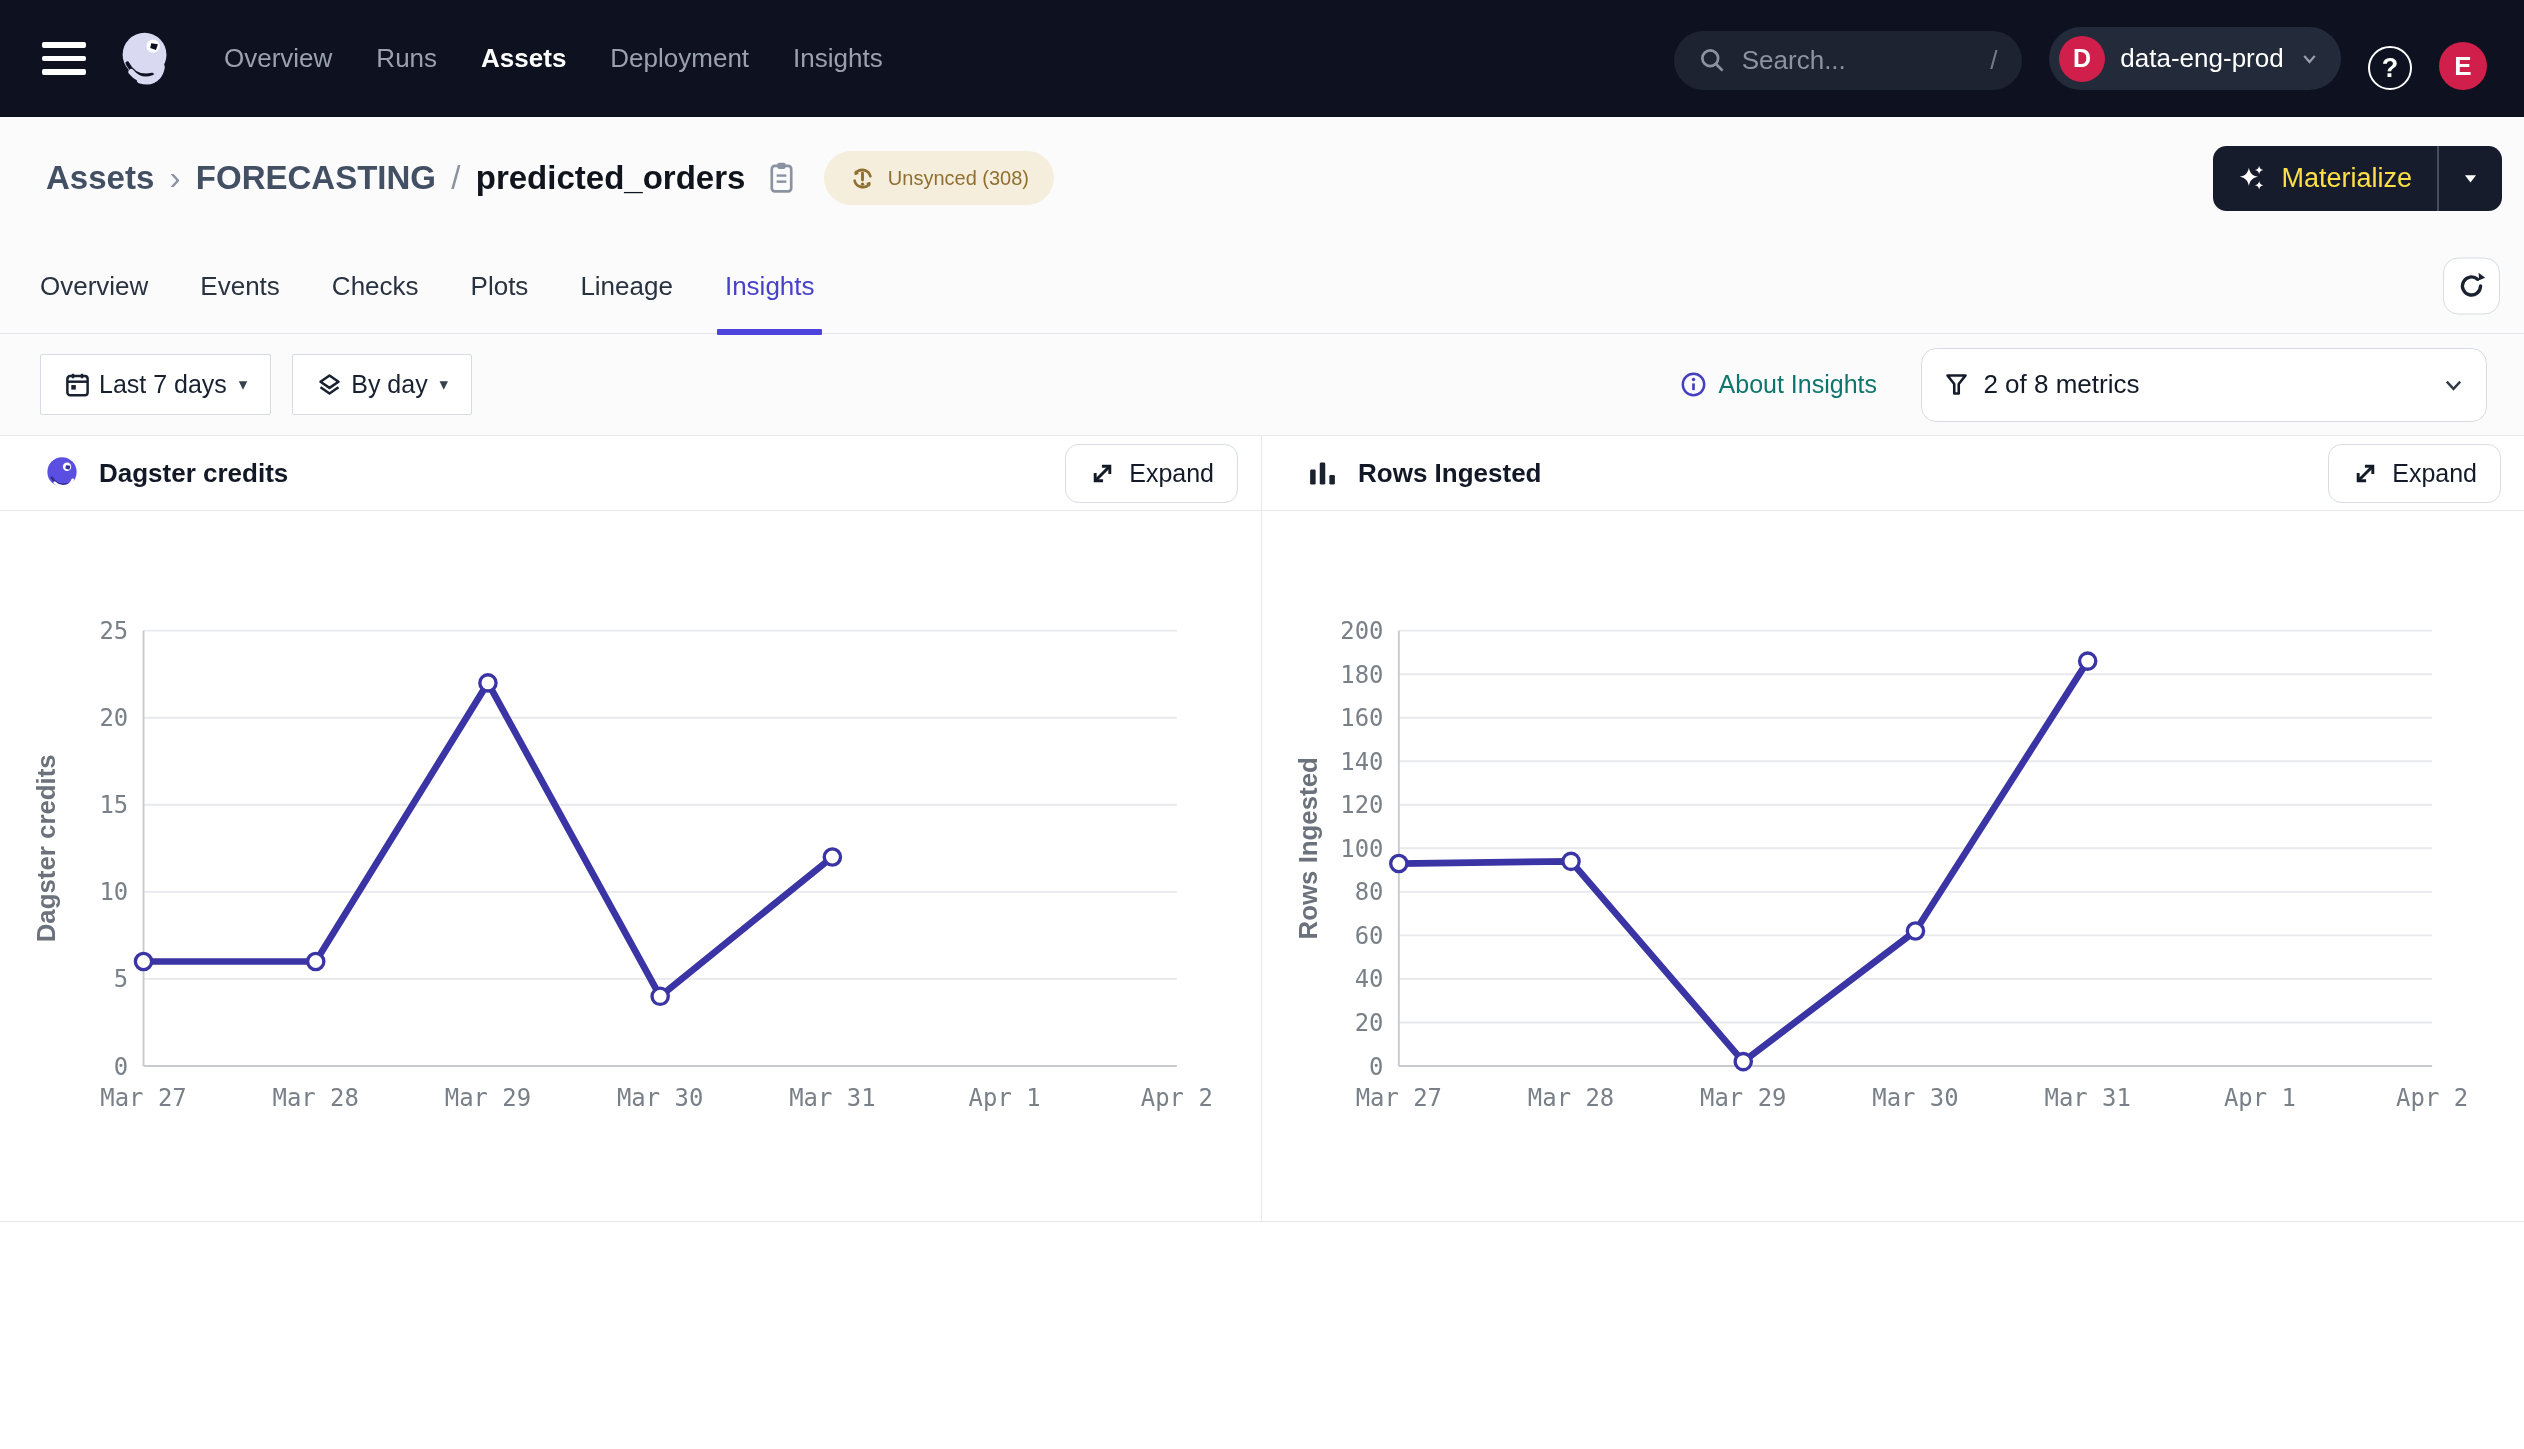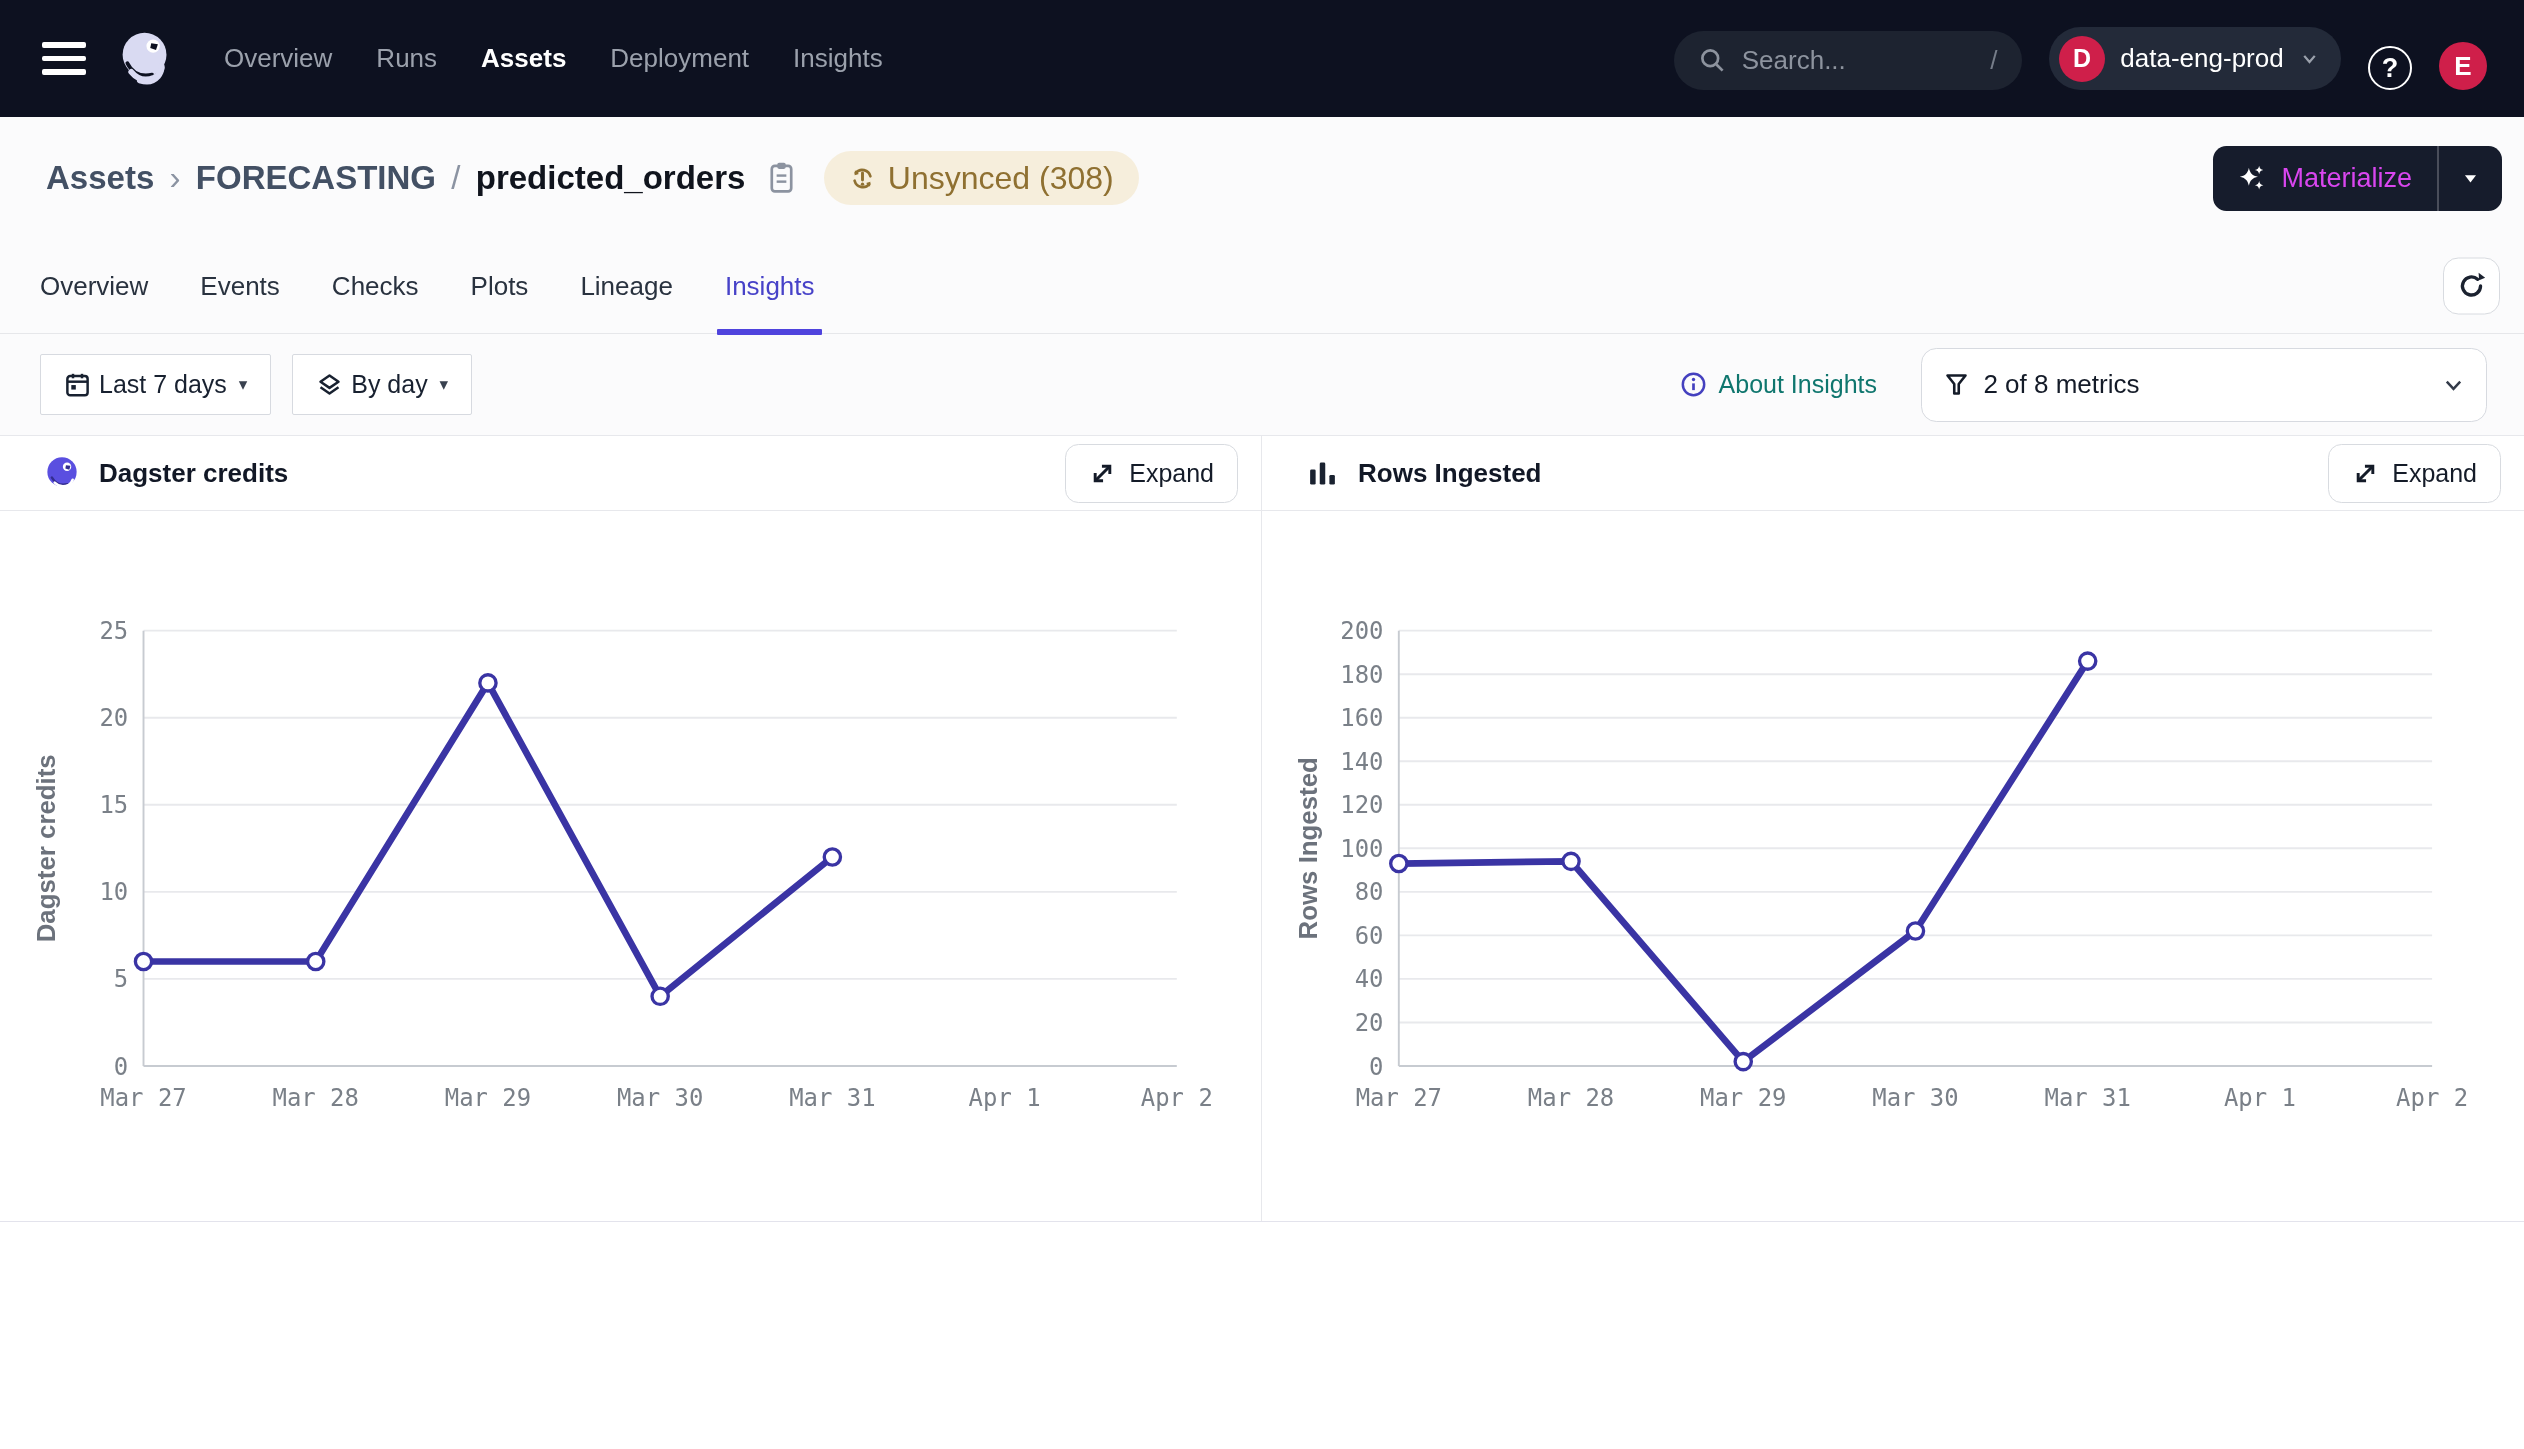--- a/index.html
+++ b/index.html
@@ -34,23 +34,23 @@
 
   
   .band { background:#FBFBFC; }
   .header-row { height:122px; display:flex; align-items:center; padding:0 23px 0 46px; }
   .breadcrumb { display:flex; align-items:center; gap:15.3px; font-size:33px; font-weight:600; }
   .bc-link { color:#435064; cursor:pointer; }
   .bc-sep { color:#8B93A2; font-weight:400; }
   .bc-current { color:#10141D; }
   .copy-icon { margin-left:5.7px; cursor:pointer; display:flex; }
   .badge { margin-left:27px; height:54px; background:#F6EEDC; border-radius:27px;
-    display:flex; align-items:center; gap:11.5px; padding:0 25px; color:#8F7031; font-size:32px; }
+    display:flex; align-items:center; gap:11.5px; padding:0 25px; color:#8F7031; font-size:20px; }
   .materialize { margin-left:auto; height:65px; background:#161C2C; border-radius:13.4px;
-    display:flex; align-items:stretch; color:#d946ef; overflow:hidden; cursor:pointer; }
+    display:flex; align-items:stretch; color:#fde047; overflow:hidden; cursor:pointer; }
   .materialize .main { display:flex; align-items:center; gap:14.3px; padding:0 25px;
     font-size:27px; font-weight:500; }
   .materialize .split { width:1.9px; background:rgba(255,255,255,0.22); }
   .materialize .dd { width:63px; display:flex; align-items:center; justify-content:center; font-size:21px; }
 
   
   .tabs-row { height:95px; display:flex; align-items:center; gap:52px; padding:0 40px;
     border-bottom:1.9px solid #E6E7EA; position:relative; }
   .tab { font-size:26px; font-weight:500; color:#29323F; cursor:pointer; height:100%;
     display:flex; align-items:center; position:relative; }

